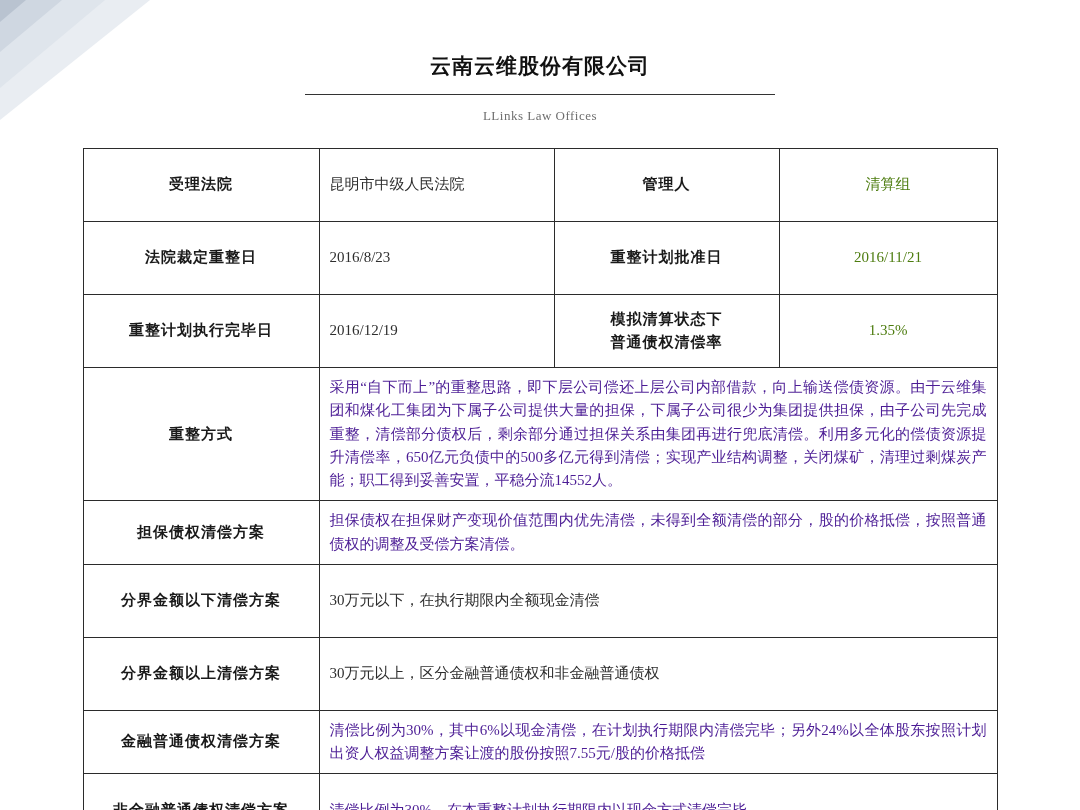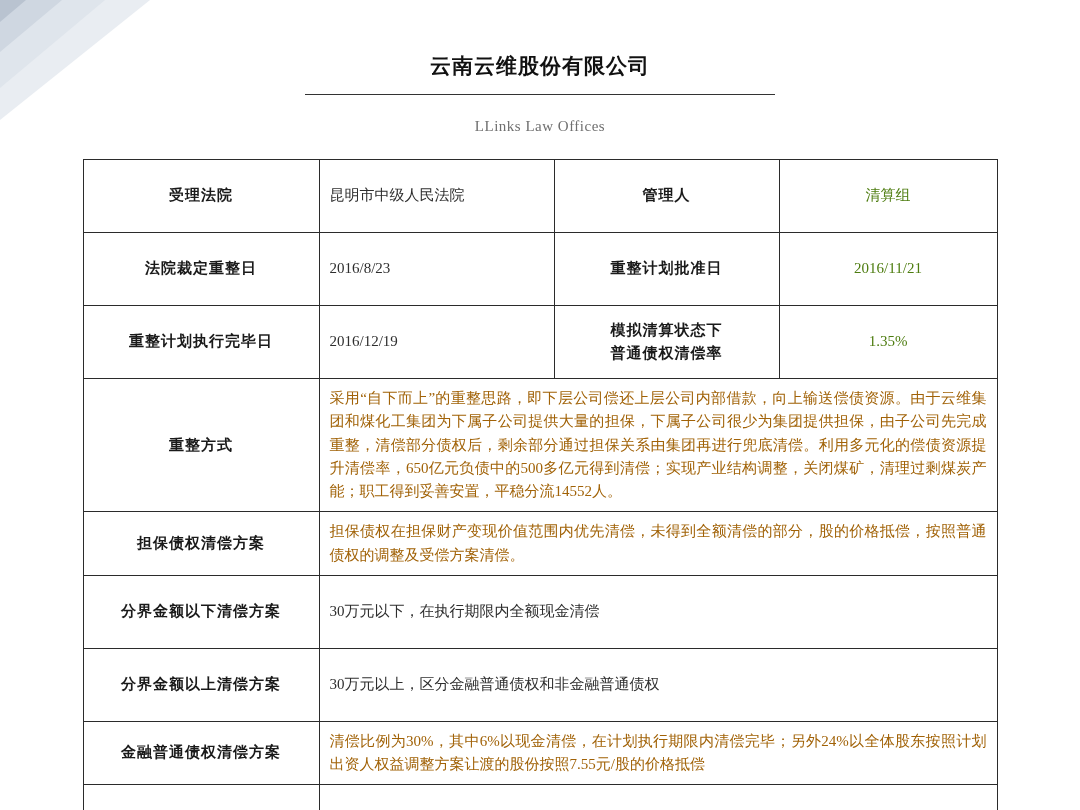--- a/index.html
+++ b/index.html
@@ -45,22 +45,22 @@
     color: #111;
     font-family: "Liberation Sans", "DejaVu Sans", sans-serif;
   }
   .title-rule {
     width: 470px;
     height: 1px;
     background: #333;
     margin: 14px auto 0 auto;
   }
   .firm-name {
-    margin-top: 23px;
-    font-size: 15px;
+    margin-top: 13px;
+    font-size: 13px;
     color: #6f6f6f;
     letter-spacing: 0.5px;
     font-family: "Liberation Serif", serif;
   }
 
   table.main-table {
     border-collapse: collapse;
     width: 914px;
     margin: 24px auto 0 auto;
     table-layout: fixed;
@@ -84,21 +84,21 @@
     text-align: center;
     font-weight: bold;
     font-size: 16px;
     letter-spacing: 1px;
   }
   td.value-center {
     color: #2e2e2e;
   }
   td.value-body {
     text-align: justify;
-    color: #a16207;
+    color: #4c1d95;
     padding: 10px 14px;
     line-height: 1.72;
   }
   td.value-num {
     width: 218px;
     text-align: center;
     color: #4d7c0f;
   }
   .two-line {
     line-height: 1.45;

